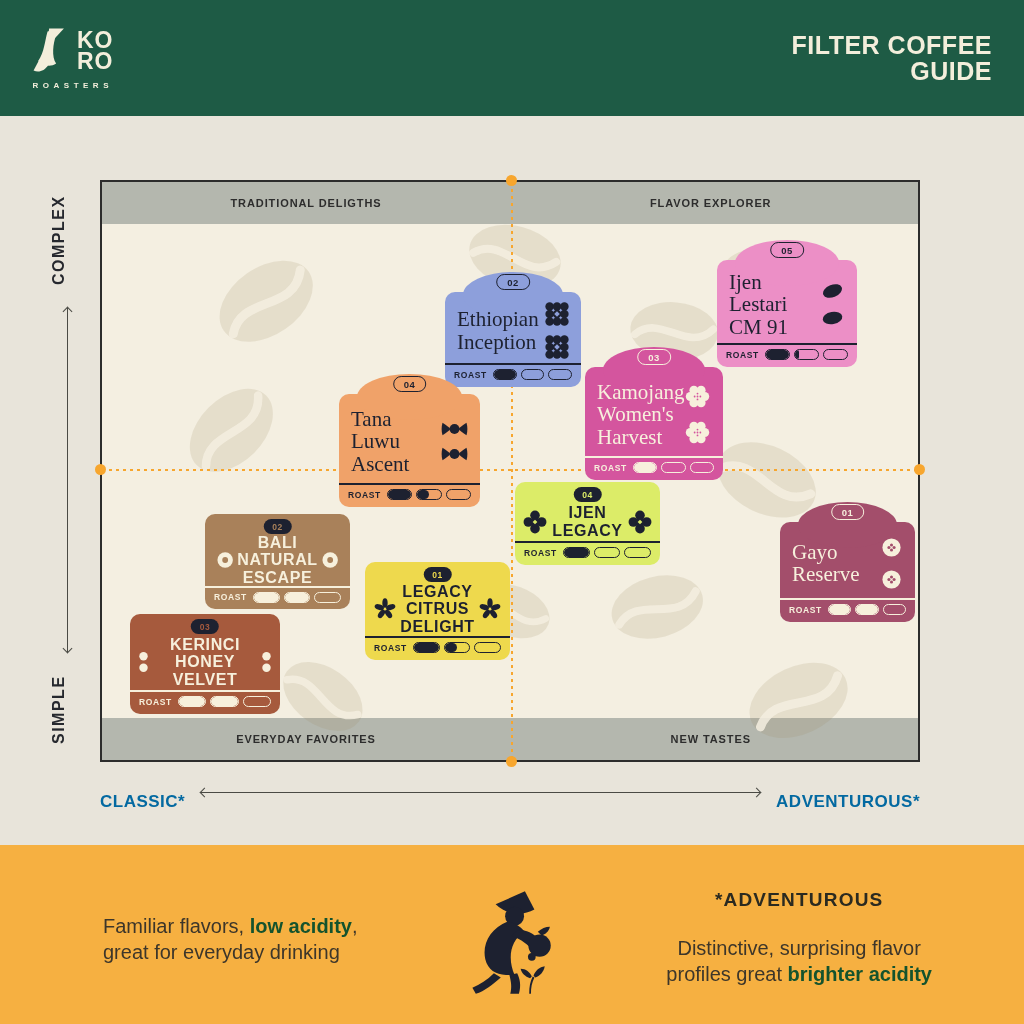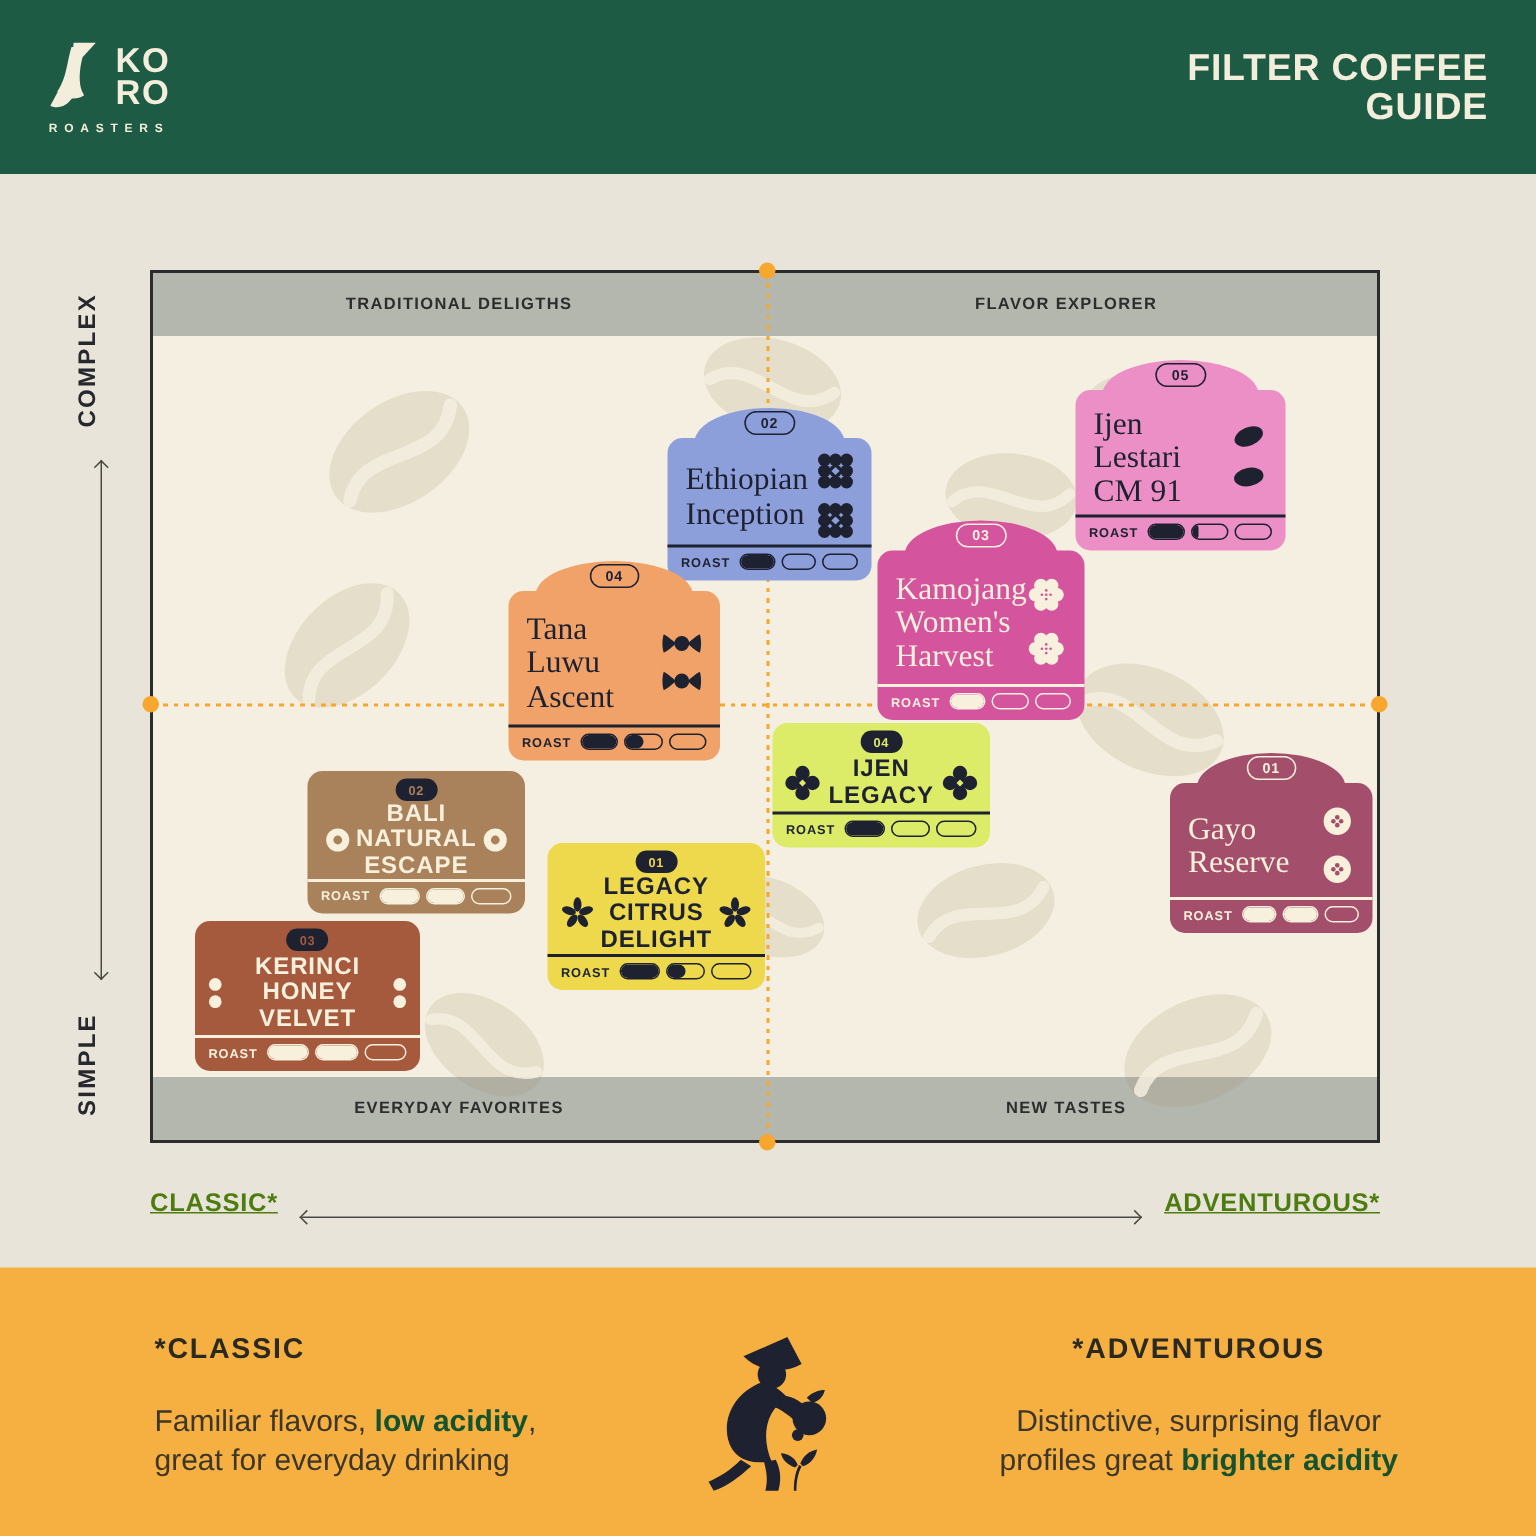--- a/index.html
+++ b/index.html
@@ -20,21 +20,21 @@
   .y-label{position:absolute;left:0;width:36px;text-align:center;writing-mode:vertical-rl;transform:rotate(180deg);
            font-weight:700;font-size:16px;letter-spacing:1.5px;white-space:nowrap;}
   .y-label.complex{top:2px;height:116px;}
   .y-label.simple{bottom:0;height:104px;}
   .y-line{position:absolute;left:17px;top:128px;height:344px;width:1.4px;background:#4a4a44;}
   .y-line::before,.y-line::after{content:"";position:absolute;left:-3px;width:7px;height:7px;
            border-left:1.4px solid #4a4a44;border-top:1.4px solid #4a4a44;box-sizing:border-box;}
   .y-line::before{top:0;transform:rotate(45deg);}
   .y-line::after{bottom:0;transform:rotate(225deg);}
 
-  .x-axis{position:absolute;left:100px;top:792px;width:820px;display:flex;align-items:flex-end;gap:16px;color:#4d7c0f;text-decoration:underline;}
+  .x-axis{position:absolute;left:100px;top:792px;width:820px;display:flex;align-items:flex-start;gap:16px;color:#0369a1;}
   .x-label{font-weight:700;font-size:17px;letter-spacing:.5px;white-space:nowrap;}
   .x-line{flex:1;height:1.4px;background:#4a4a44;position:relative;}
   .x-line::before,.x-line::after{content:"";position:absolute;top:-3px;width:7px;height:7px;
            border-left:1.4px solid #4a4a44;border-top:1.4px solid #4a4a44;box-sizing:border-box;}
   .x-line::before{left:0;transform:rotate(-45deg);}
   .x-line::after{right:0;transform:rotate(135deg);}
 
   
   .chart{position:absolute;left:100px;top:180px;width:820px;height:582px;background:#f4efe1;
          border:2px solid #2c2c2c;box-sizing:border-box;}
@@ -561,21 +561,20 @@
   </div>
 
   <div class="x-axis">
     <span class="x-label">CLASSIC*</span>
     <span class="x-line"></span>
     <span class="x-label">ADVENTUROUS*</span>
   </div>
 
   <div class="footer">
     <div class="f-classic">
-      <div class="f-title">*CLASSIC</div>
       <div class="f-body">
         <span>Familiar flavors, </span><b>low acidity</b><span>,</span><br>
         <span>great for everyday drinking</span>
       </div>
     </div>
 
     <svg class="farmer" width="112" height="124" viewBox="0 0 130 130">
       <g fill="#1d2130">
         <path d="M46,20 L80,5 L91,26 C77,34 58,32 46,20 Z"></path>
         <circle cx="68" cy="34" r="11"></circle>

